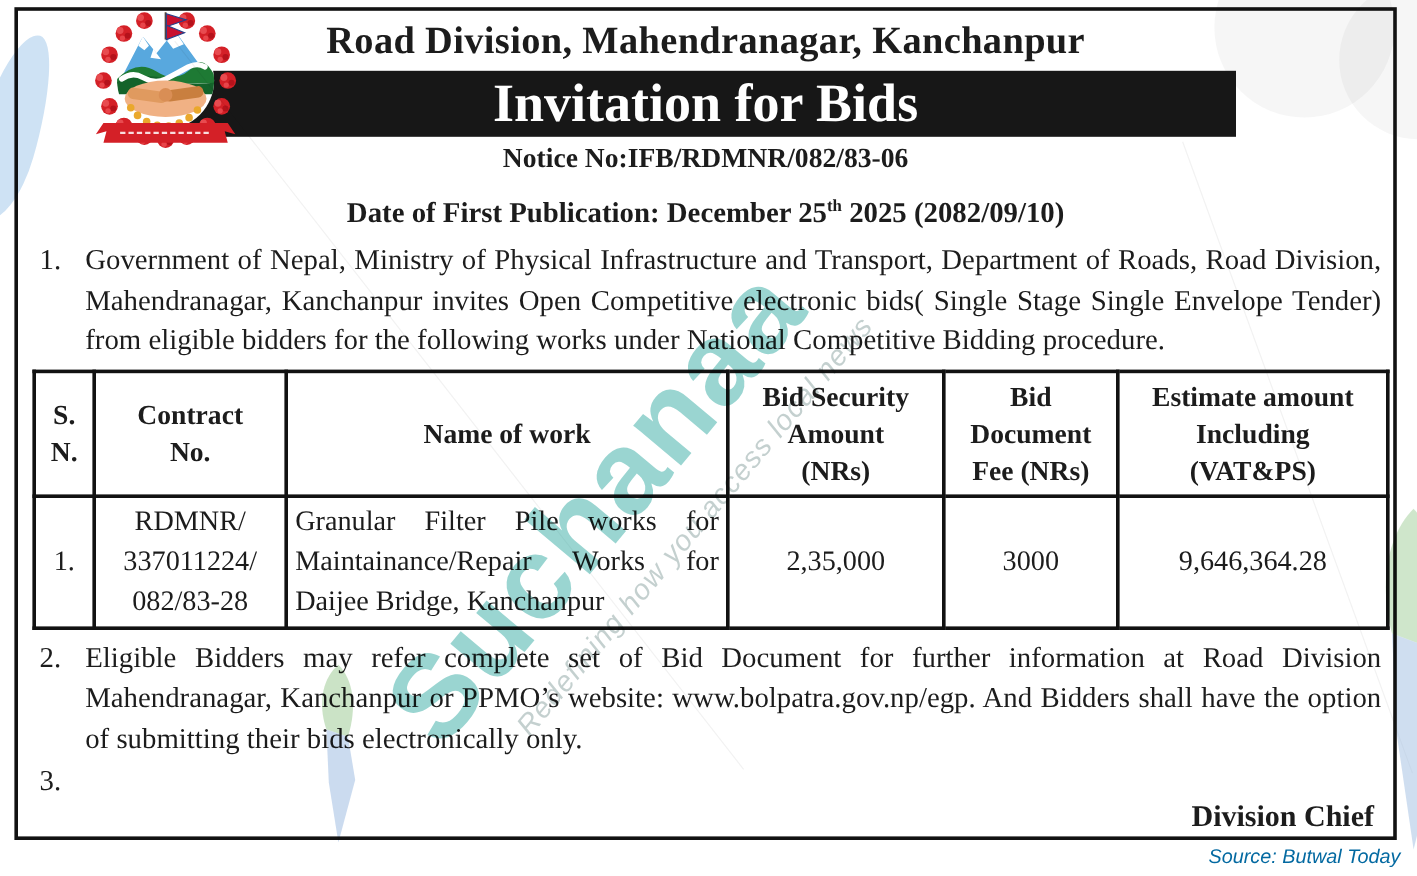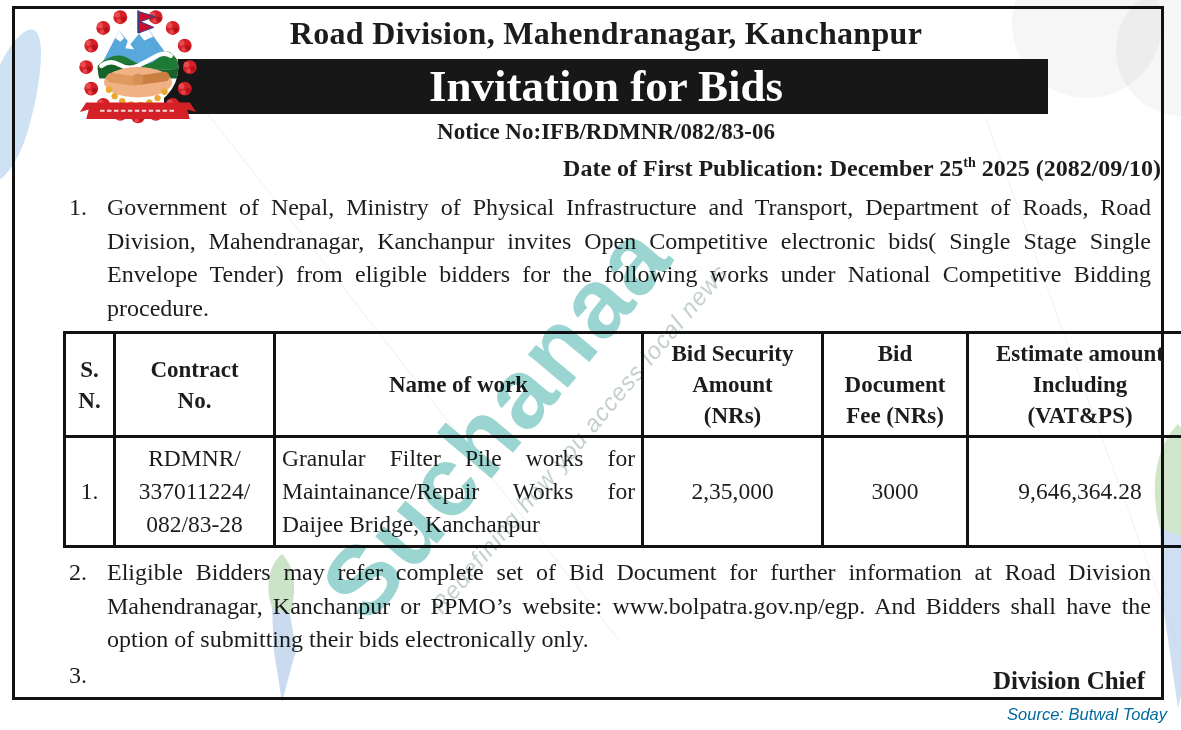--- a/index.html
+++ b/index.html
@@ -1,25 +1,25 @@
 <!DOCTYPE html>
 <html><head>
 <meta charset="utf-8">
 <style>
   html,body{margin:0;padding:0;background:#ffffff;}
   .stage{position:relative;width:1181px;height:730px;background:#ffffff;overflow:hidden;
          font-family:"Liberation Serif", serif;color:#1c1c1c;}
   .doc{position:absolute;left:12px;top:6px;width:1152px;height:694px;border:3px solid #121212;
-       box-sizing:border-box;z-index:2;padding-left:36px;}
+       box-sizing:border-box;z-index:2;}
   .logo{position:absolute;left:58px;top:0px;width:130px;height:116px;z-index:3;}
   .org-title{text-align:center;font-weight:bold;font-size:32px;line-height:40px;margin-top:4px;letter-spacing:.3px;}
   .banner{width:884px;height:55px;margin:6px auto 0;background:#171717;color:#ffffff;
           text-align:center;font-weight:bold;font-size:45px;line-height:54px;}
   .notice-line{text-align:center;font-weight:bold;font-size:23px;line-height:28px;margin-top:4px;}
-  .date-line{text-align:right;font-weight:bold;font-size:24px;line-height:29px;margin-top:2px;}
+  .date-line{text-align:center;font-weight:bold;font-size:24px;line-height:29px;margin-top:12px;}
   .date-line sup{font-size:14px;}
   .items{margin-top:8px;padding:0 10px 0 0;}
   .item{position:relative;padding-left:56px;font-size:24px;line-height:33.5px;text-align:justify;}
   .item .num{position:absolute;left:18px;}
   .item + .item{margin-top:2px;}
   table.bids{border-collapse:collapse;table-layout:fixed;width:1128px;margin:6px 0 0 12px;}
   table.bids th, table.bids td{border:3px solid #121212;vertical-align:middle;padding:4px 6px;box-sizing:border-box;}
   table.bids th{font-weight:bold;font-size:23px;line-height:31px;text-align:center;white-space:pre-line;height:104px;}
   table.bids td{font-size:23.5px;height:102px;}
   td.c{text-align:center;}

